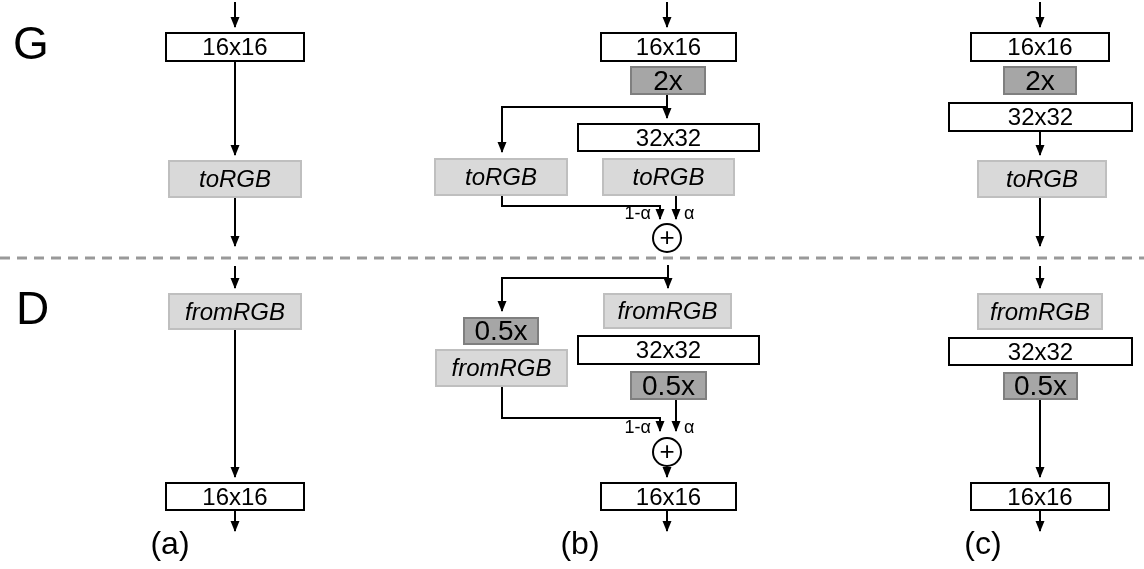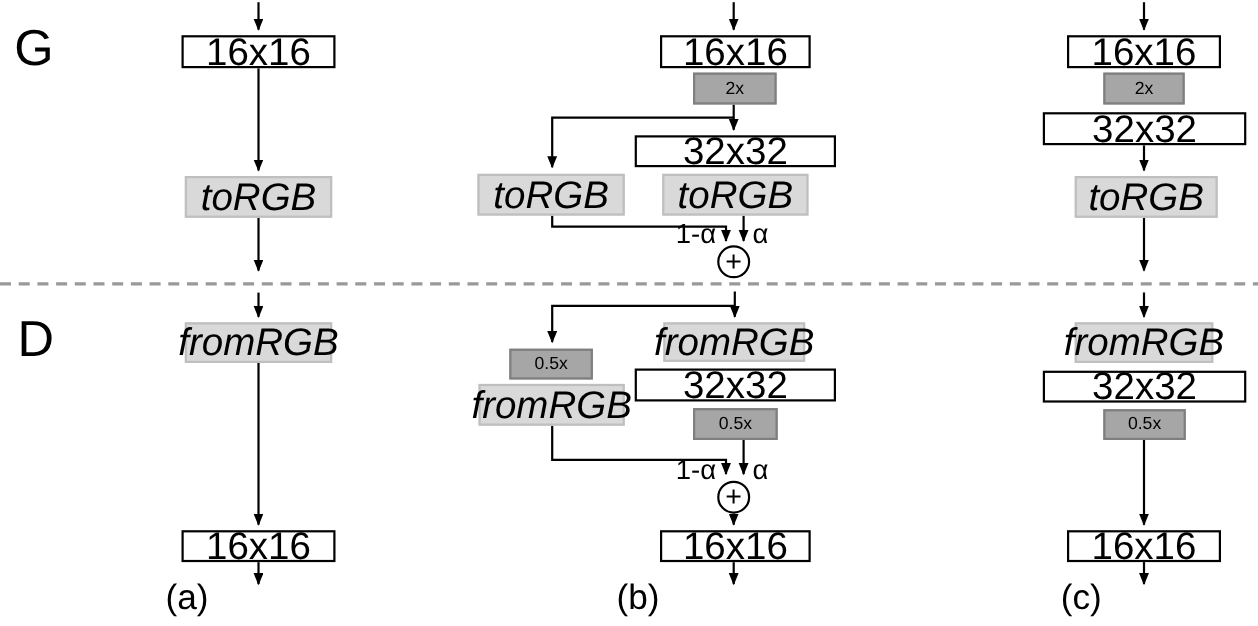--- a/index.html
+++ b/index.html
@@ -12,33 +12,33 @@
   .figure{
     position:relative; width:1144px; height:569px; background:#fff;
     font-family:"Liberation Sans", sans-serif; color:#000; overflow:hidden;
   }
   .figure svg{position:absolute;left:0;top:0;}
   .figure svg path{stroke:var(--line);stroke-width:2;fill:none;}
   .figure svg path.divider{stroke:var(--divider);stroke-width:3;stroke-dasharray:10 7;}
   .box{
     position:absolute; box-sizing:border-box;
     display:flex; align-items:center; justify-content:center;
-    font-size:35px; line-height:1; white-space:nowrap;
+    font-size:24px; line-height:1; white-space:nowrap;
   }
   .box.white{background:var(--box_fill_white);border:2px solid var(--box_border_black);}
   .box.rgb{background:var(--rgb_fill);border:2px solid var(--rgb_border);font-style:italic;}
-  .box.scale{background:var(--scale_fill);border:2px solid var(--scale_border);font-size:16px;}
+  .box.scale{background:var(--scale_fill);border:2px solid var(--scale_border);font-size:28px;}
   .plus{
     position:absolute; box-sizing:border-box; width:30px; height:30px;
     border:2px solid var(--box_border_black); border-radius:50%; background:#fff;
     display:flex; align-items:center; justify-content:center;
     font-size:26px; line-height:1; padding-bottom:2px;
   }
   .wlabel{
-    position:absolute; font-size:25px; line-height:22px; height:22px; white-space:nowrap;
+    position:absolute; font-size:18px; line-height:22px; height:22px; white-space:nowrap;
   }
   .wlabel.right{text-align:right;}
   .rowlabel{position:absolute; font-size:46px; line-height:1;}
   .caption{position:absolute; width:60px; text-align:center; font-size:32px; line-height:1;}
 </style>
 </head>
 <body>
 
 <div class="figure">
 

